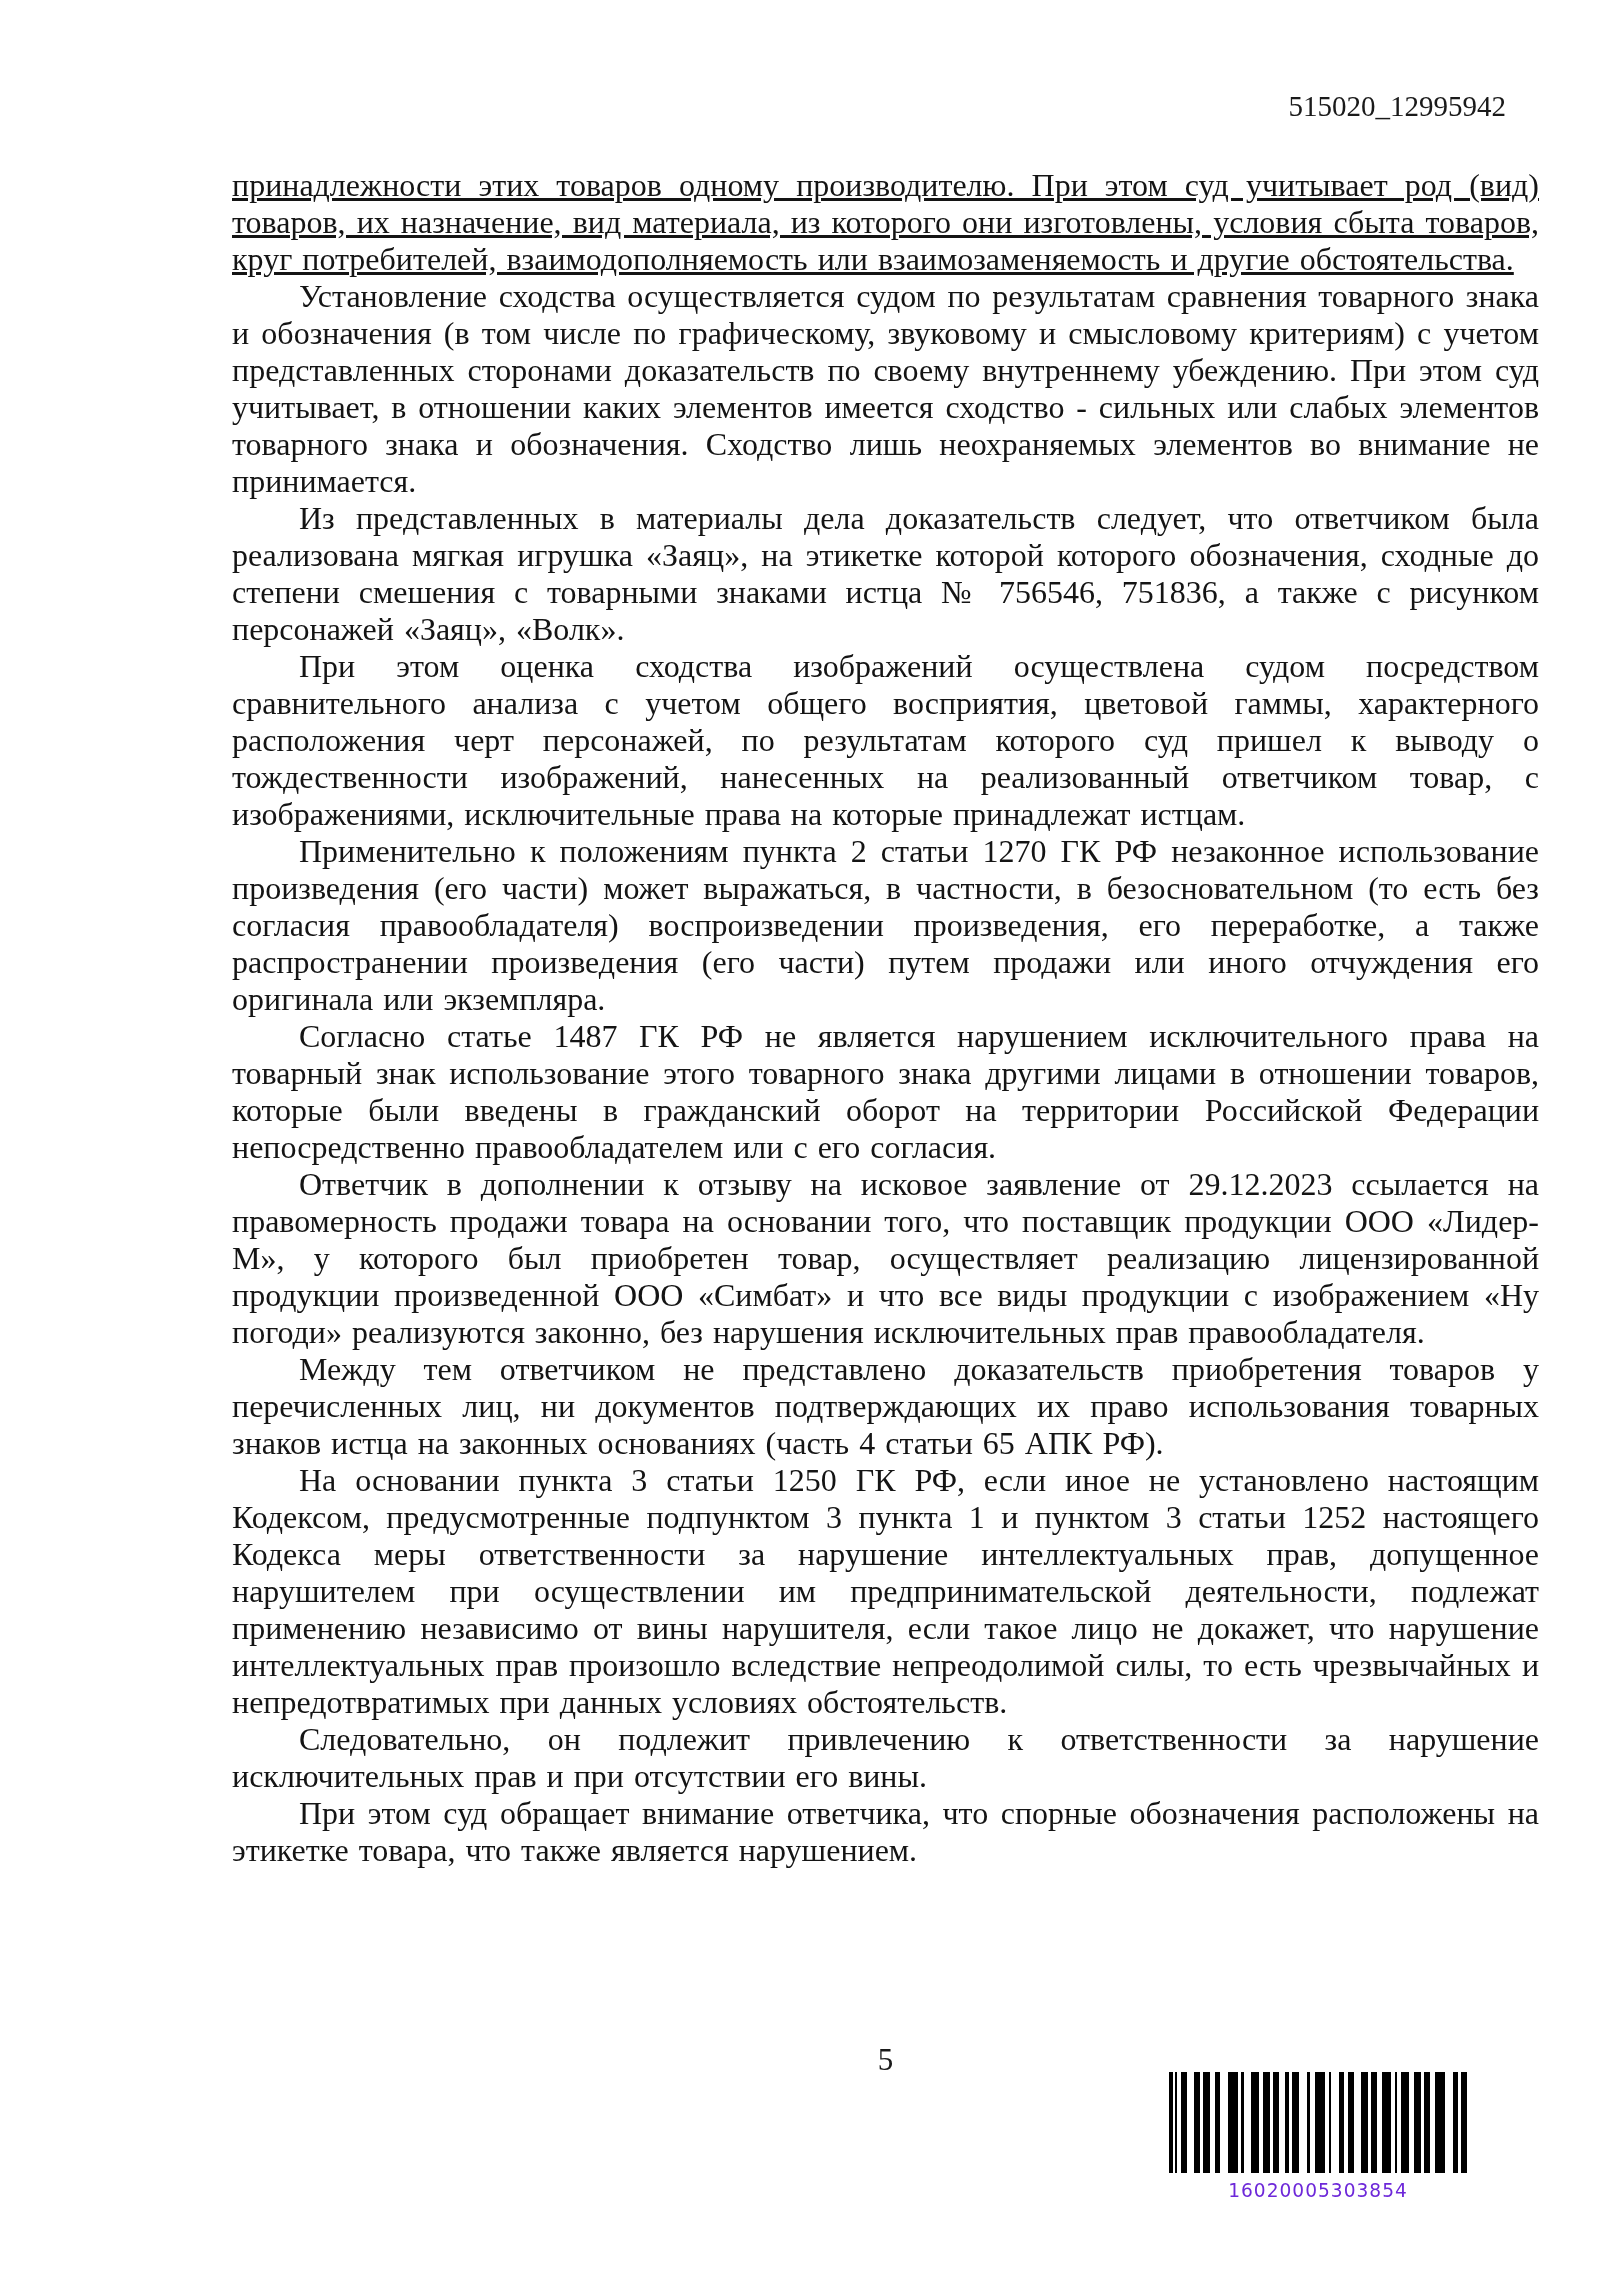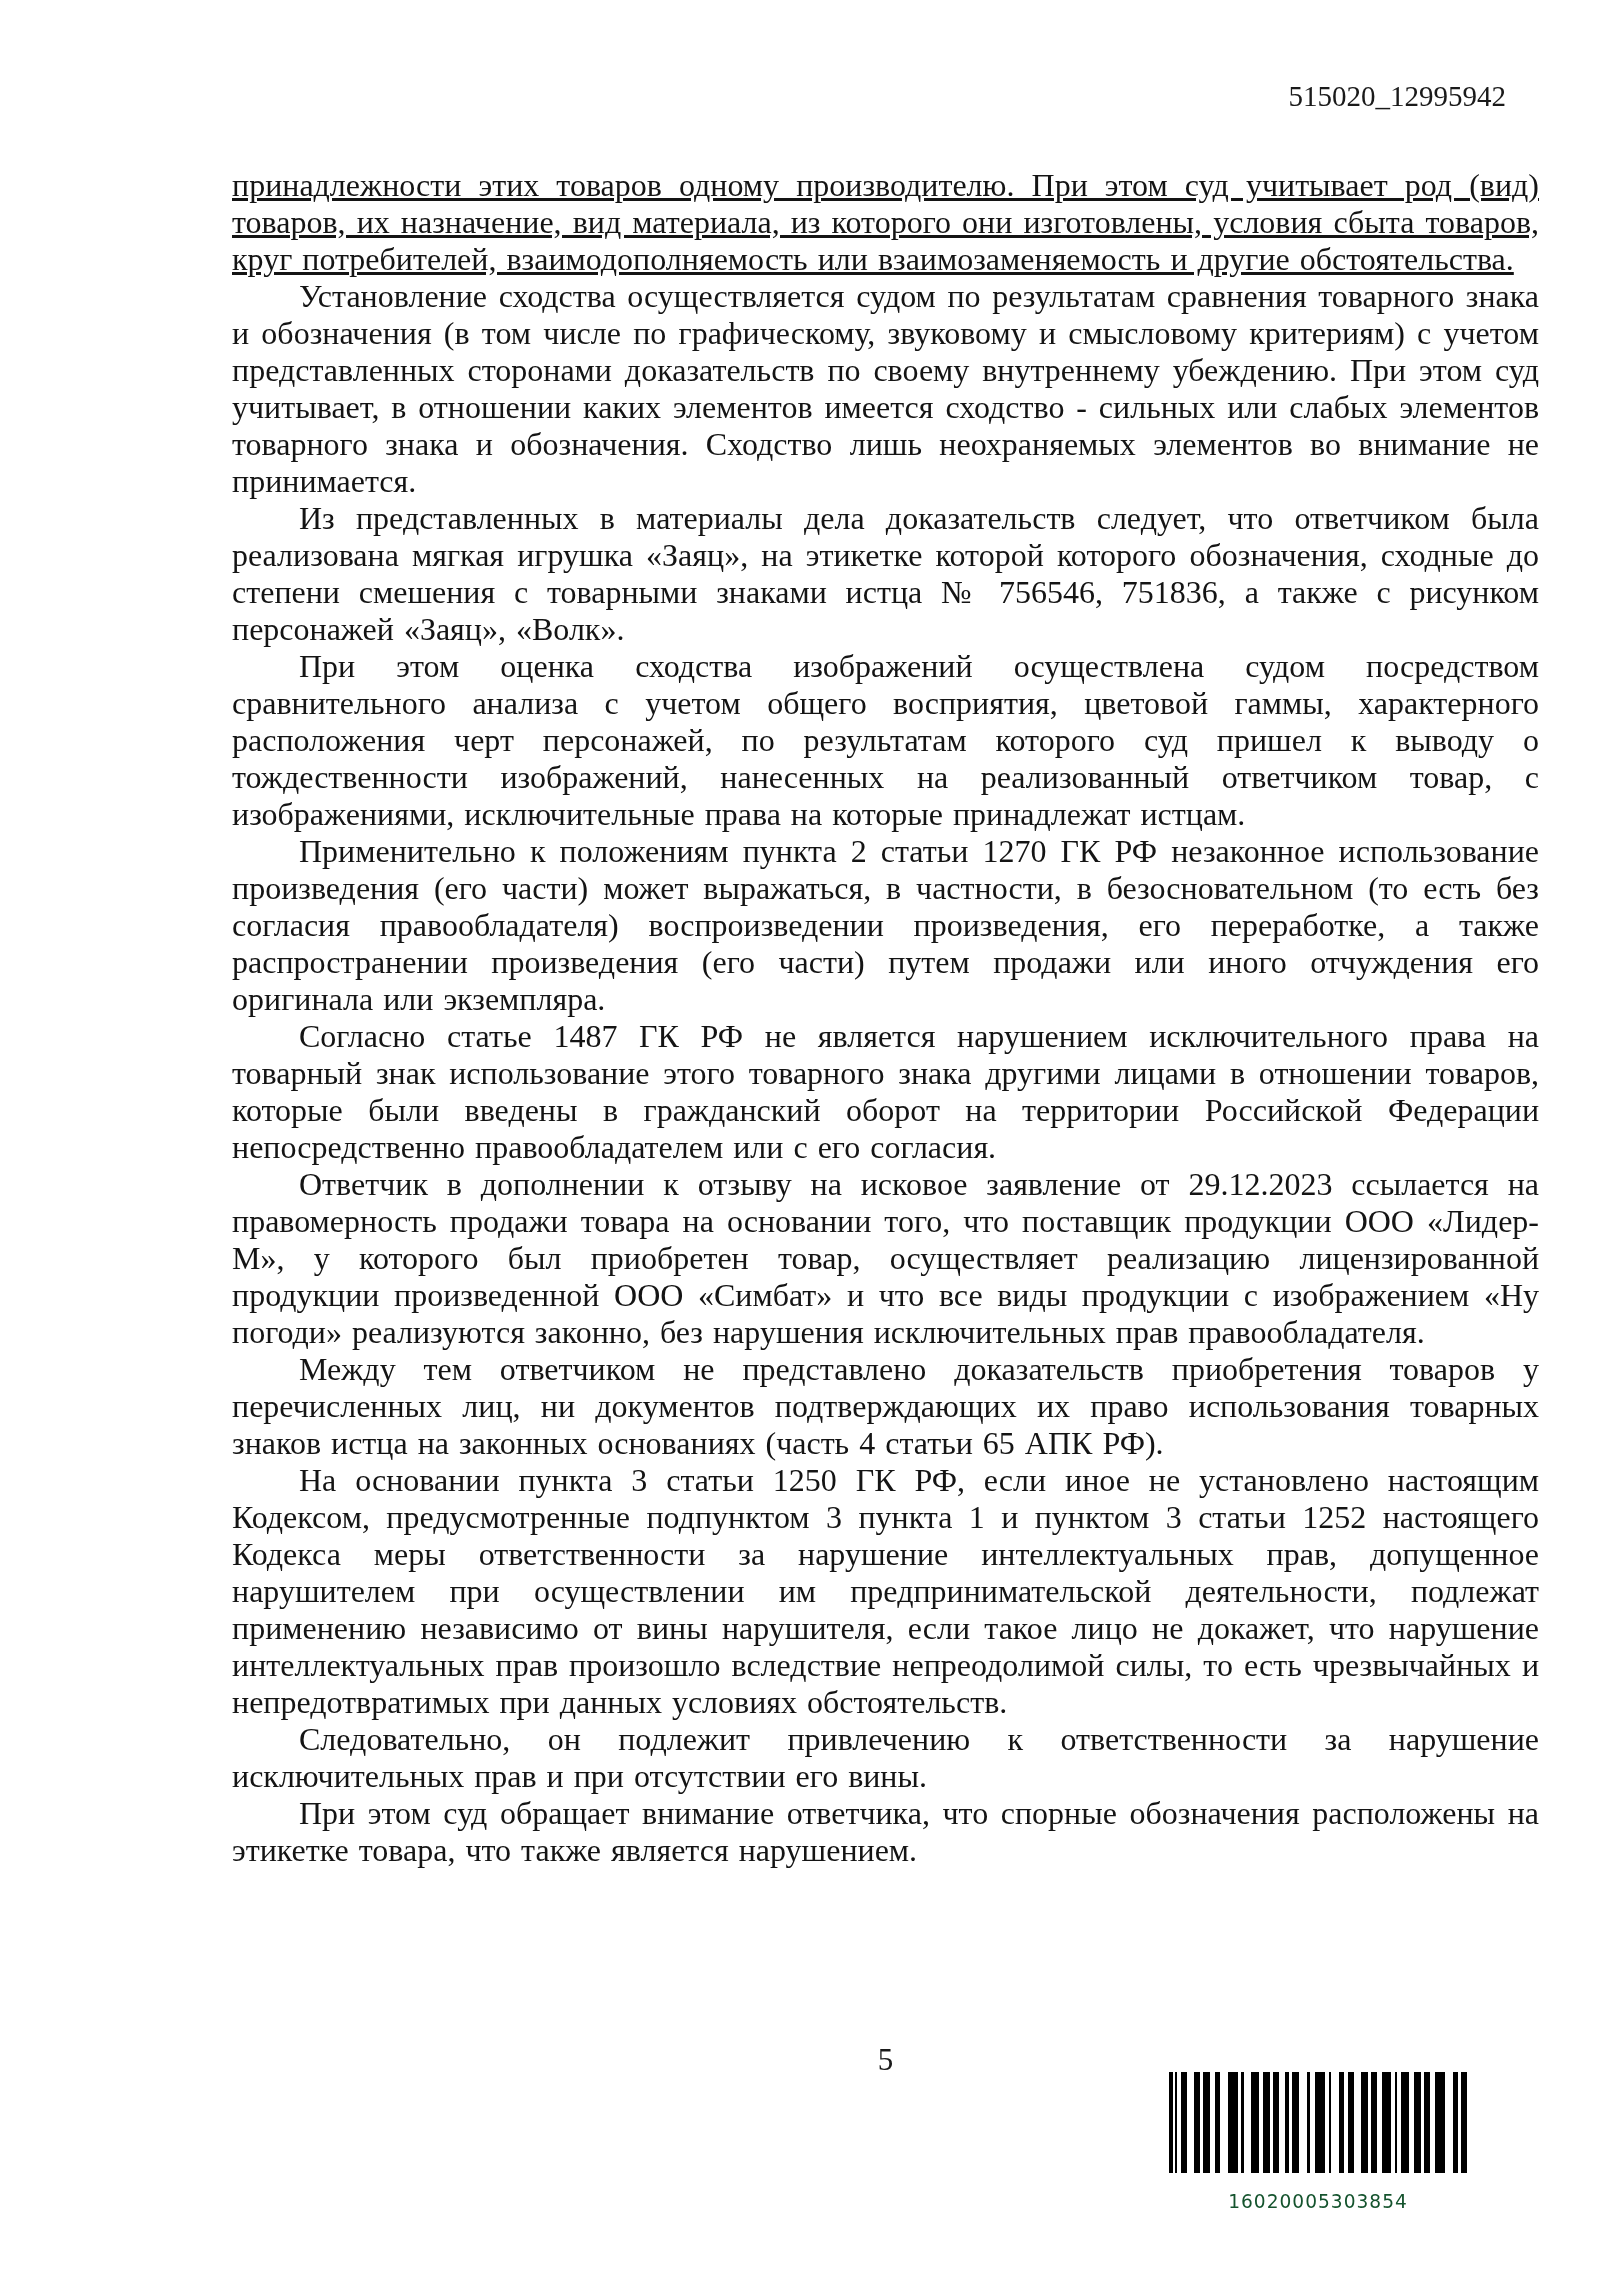--- a/index.html
+++ b/index.html
@@ -12,21 +12,21 @@
     width: 1620px;
     height: 2293px;
     margin: 0 auto;
     background: #ffffff;
     color: #111111;
     font-family: "Liberation Serif", "DejaVu Serif", serif;
     overflow: hidden;
   }
   .doc-id {
     position: absolute;
-    top: 80px;
+    top: 90px;
     right: 114px;
     font-size: 29px;
     line-height: 33px;
     color: #1a1a1a;
     white-space: nowrap;
   }
   .content {
     position: absolute;
     left: 232px;
     top: 167px;
@@ -68,26 +68,26 @@
     height: 101px;
     background: #ffffff;
   }
   .barcode-bars .bar {
     position: absolute;
     top: 0;
     height: 100%;
     background: #000000;
   }
   .barcode-number {
-    margin-top: 18px;
+    margin-top: 7px;
     font-family: "DejaVu Sans", "Liberation Sans", sans-serif;
     font-size: 18.6px;
     line-height: 21.6px;
     letter-spacing: 1px;
-    color: #14532d;
+    color: #6d28d9;
     white-space: nowrap;
   }
 </style>
 </head>
 <body>
 
 <div class="page">
 
   <div class="doc-id">515020_12995942</div>
 

